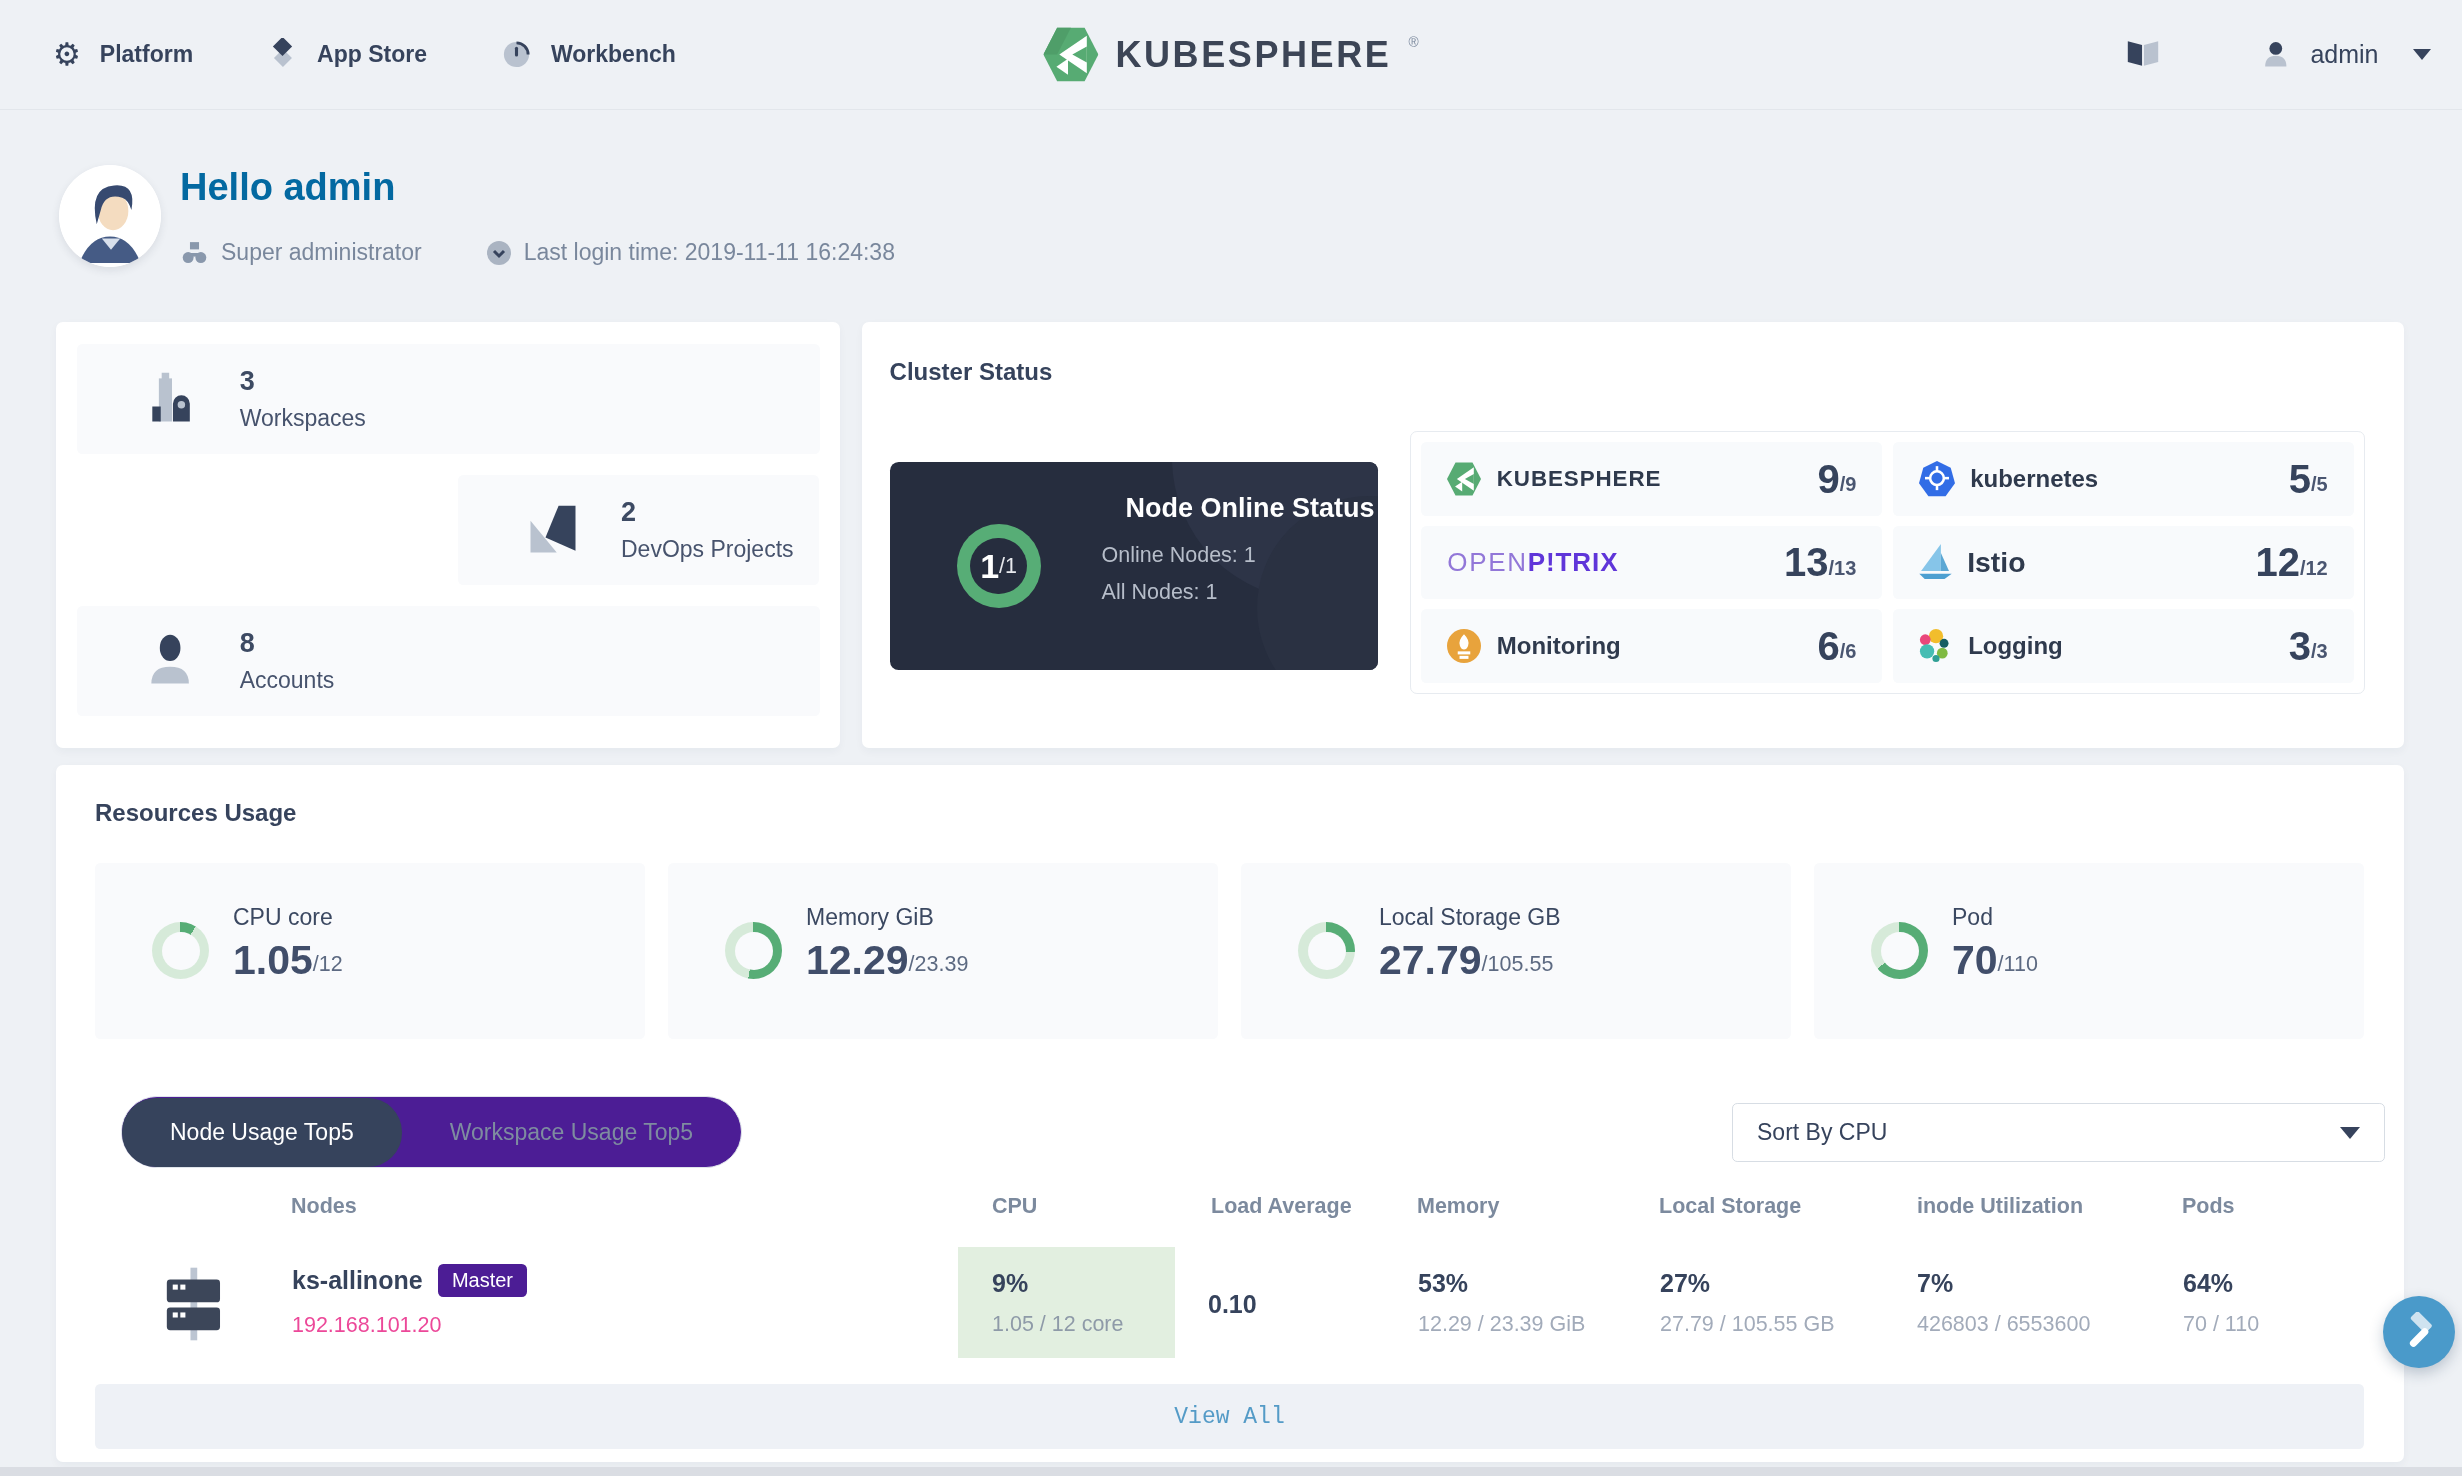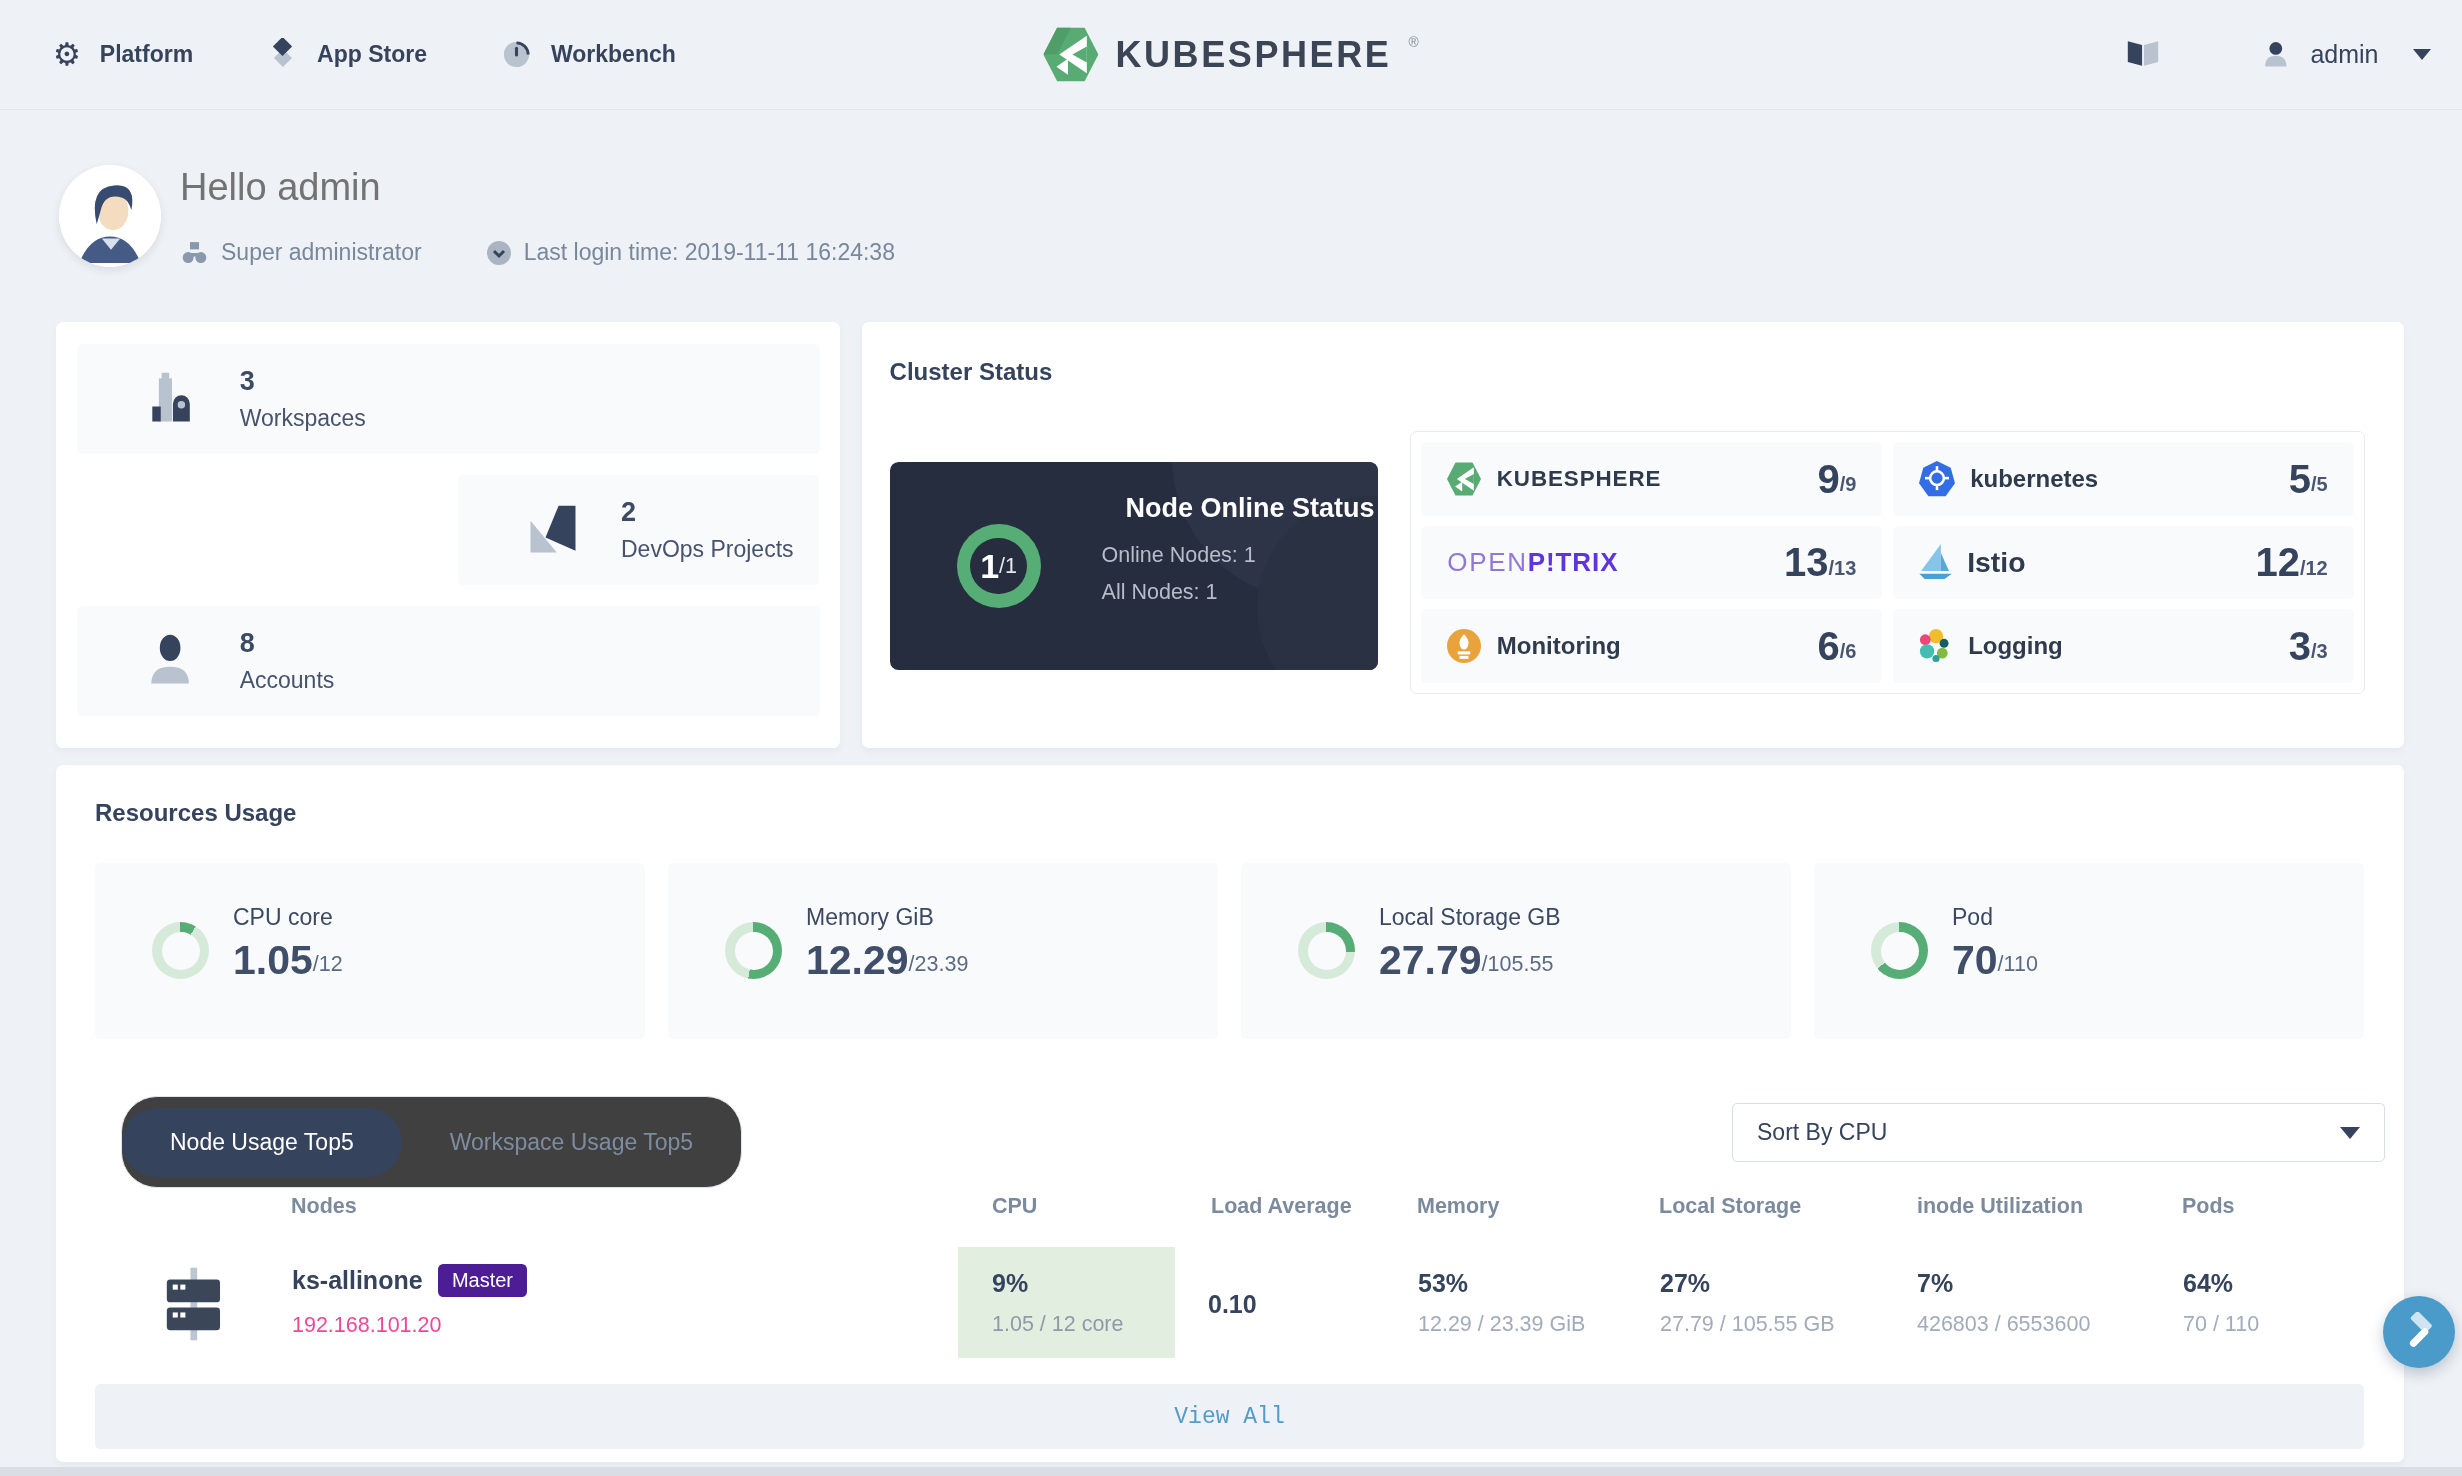--- a/index.html
+++ b/index.html
@@ -25,21 +25,21 @@
   .user-menu { display:flex; align-items:center; gap:20.7px; cursor:pointer; }
   .username { font-size:25px; color:#36435c; }
   .caret-down { width:0; height:0; border-left:9.5px solid transparent; border-right:9.5px solid transparent;
     border-top:11.2px solid #36435c; margin-left:13.8px; }
   .gear-glyph { font-size:31px; color:#36435c; line-height:1; }
 
   
   .hello { position:absolute; left:59px; top:165px; display:flex; align-items:center; gap:19px; }
   .avatar { width:102px; height:102px; border-radius:50%; background:#fff;
     box-shadow:0 3.4px 8.6px rgba(40,50,70,.10); overflow:hidden; }
-  .hello-text h1 { font-size:38px; font-weight:400; color:#737373; margin-bottom:30px; }
+  .hello-text h1 { font-size:38px; font-weight:700; color:#0369a1; margin-bottom:30px; }
   .hello-meta { display:flex; align-items:center; gap:12px; font-size:23px; color:#79879c; }
   .hello-meta .sep { width:40px; }
 
   
   .card { position:absolute; background:#fff; border-radius:6.9px; box-shadow:0 3.4px 8.6px rgba(36,46,66,.04); }
   .tile { background:#f9fafc; border-radius:5.2px; }
 
   
   .overview-card { left:56px; top:322px; width:784px; height:426px; }
   .ov-tile { position:absolute; display:flex; align-items:center; cursor:pointer; }
@@ -87,21 +87,21 @@
   .res-title { position:absolute; left:39px; top:34px; }
   .stat-tile { position:absolute; top:98px; width:550px; height:176px; }
   .stat-donut { position:absolute; left:57px; top:59px; width:57px; height:57px; }
   .stat-donut .donut-hole { left:9.5px; top:9.5px; right:9.5px; bottom:9.5px; background:#f9fafc; }
   .stat-text { position:absolute; left:138px; top:41px; }
   .stat-label { font-size:23px; font-weight:500; color:#3b4861; margin-bottom:8.6px; }
   .stat-nums { display:flex; align-items:flex-end; }
   .stat-nums .used { font-size:41px; font-weight:700; color:#414e6a; line-height:1; }
   .stat-nums .total { font-size:21.5px; color:#5d6a82; margin-bottom:3.4px; }
 
-  .tab-group { position:absolute; left:65px; top:331px; height:92px; background:#404040;
+  .tab-group { position:absolute; left:65px; top:331px; height:72px; background:#4c1d95;
     border:1.7px solid #e0e5eb; border-radius:36px; display:inline-flex; align-items:center; }
   .tab { font-size:23px; padding:0 48px; height:69px; line-height:69px; border-radius:34px; cursor:pointer; }
   .tab.active { background:#36435c; color:#fff; }
   .tab.inactive { color:#7e8ca0; }
   .sort-select { position:absolute; left:1676px; top:338px; width:653px; height:59px; background:#fff;
     border:1.7px solid #d7dde4; border-radius:5.2px; display:flex; align-items:center;
     justify-content:space-between; padding:0 24px; cursor:pointer; }
   .sort-select .txt { font-size:23px; color:#36435c; }
   .sort-caret { width:0; height:0; border-left:10.3px solid transparent; border-right:10.3px solid transparent;
     border-top:12px solid #36435c; }

